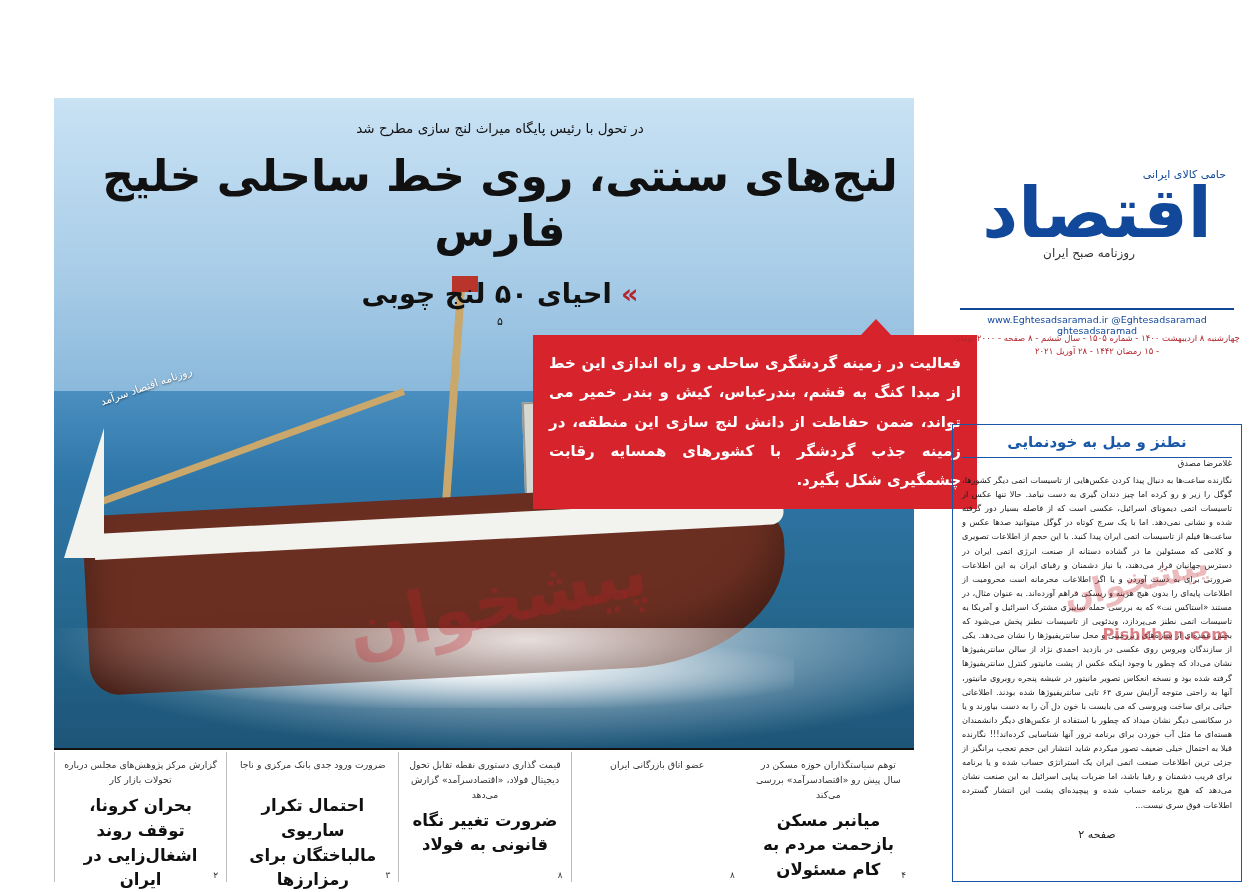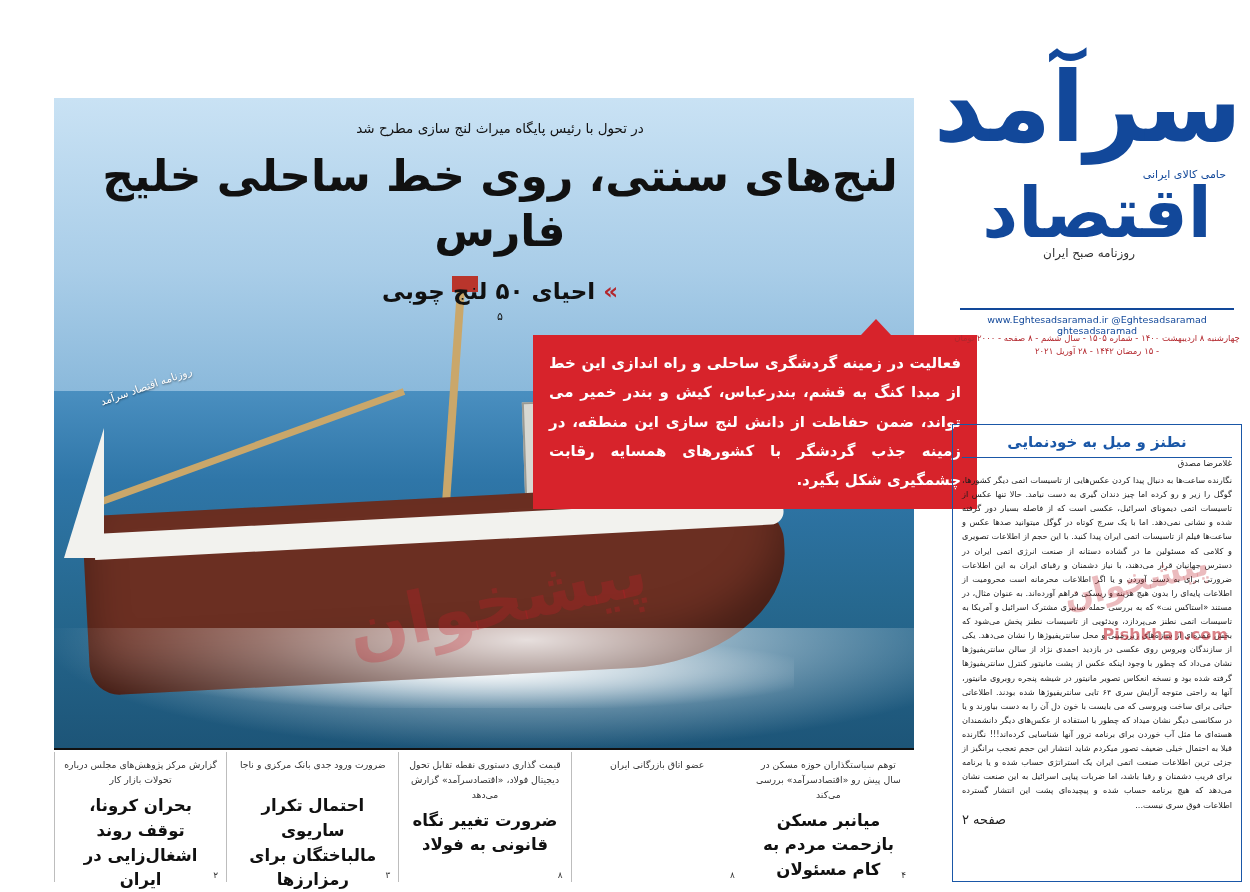--- a/index.html
+++ b/index.html
@@ -113,23 +113,23 @@
   }
   .editorial-body {
     font-size:8.2px;
     line-height:1.72;
     color:#1c1c1c;
     text-align:justify;
     direction:rtl;
     position:relative;
   }
   .editorial-more {
-    margin-top:0;
-    text-align:left;
-    font-size:13px;
+    margin-top:16px;
+    text-align:center;
+    font-size:11px;
     color:#222;
     direction:rtl;
   }
   .wm-editorial {
     position:absolute;
     top:560px; right:40px;
     font-size:34px;
     color:rgba(190,30,40,0.30);
     font-weight:bold;
     transform:rotate(-14deg);
@@ -162,21 +162,21 @@
   .headline {
     font-size:44px;
     font-weight:bold;
     color:#111;
     direction:rtl;
     line-height:1.25;
     letter-spacing:-1px;
   }
   .subhead {
     margin-top:20px;
-    font-size:23px;
+    font-size:27px;
     font-weight:bold;
     color:#111;
     direction:rtl;
   }
   .subhead .guil { color:#b3272d; }
   .subpage {
     margin-top:6px;
     font-size:11px;
     color:#111;
     direction:rtl;
@@ -393,21 +393,20 @@
     </div>
     <div class="subpage">۵</div>
   </div>
 
   <div class="callout">فعالیت در زمینه گردشگری ساحلی و راه اندازی این خط از مبدا کنگ به قشم، بندرعباس، کیش و بندر خمیر می تواند، ضمن حفاظت از دانش لنج سازی این منطقه، در زمینه جذب گردشگر با کشورهای همسایه رقابت چشمگیری شکل بگیرد.</div>
 
   <div class="wm-main">پیشخوان</div>
 
   <div class="masthead">
     <div class="brand-wrap">
-      <div class="brand-main">سرآمد</div>
       <div class="brand-tag">حامی کالای ایرانی</div>
       <div class="brand-sub">اقتصاد</div>
       <div class="brand-desc">روزنامه صبح ایران</div>
       <div class="brand-rule"></div>
       <div class="brand-web">www.Eghtesadsaramad.ir      @Eghtesadsaramad      ghtesadsaramad</div>
       <div class="brand-date">چهارشنبه ۸ اردیبهشت ۱۴۰۰ - شماره ۱۵۰۵ - سال ششم - ۸ صفحه - ۲۰۰۰ تومان - ۱۵ رمضان ۱۴۴۲ - ۲۸ آوریل ۲۰۲۱</div>
     </div>
   </div>
 
   <div class="editorial">

